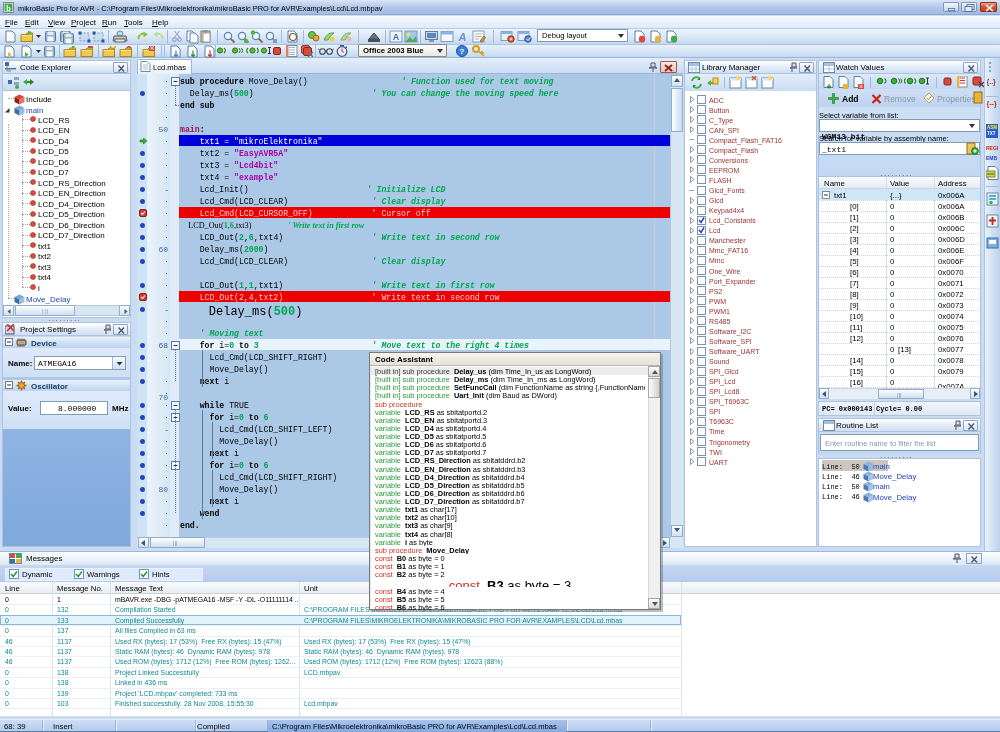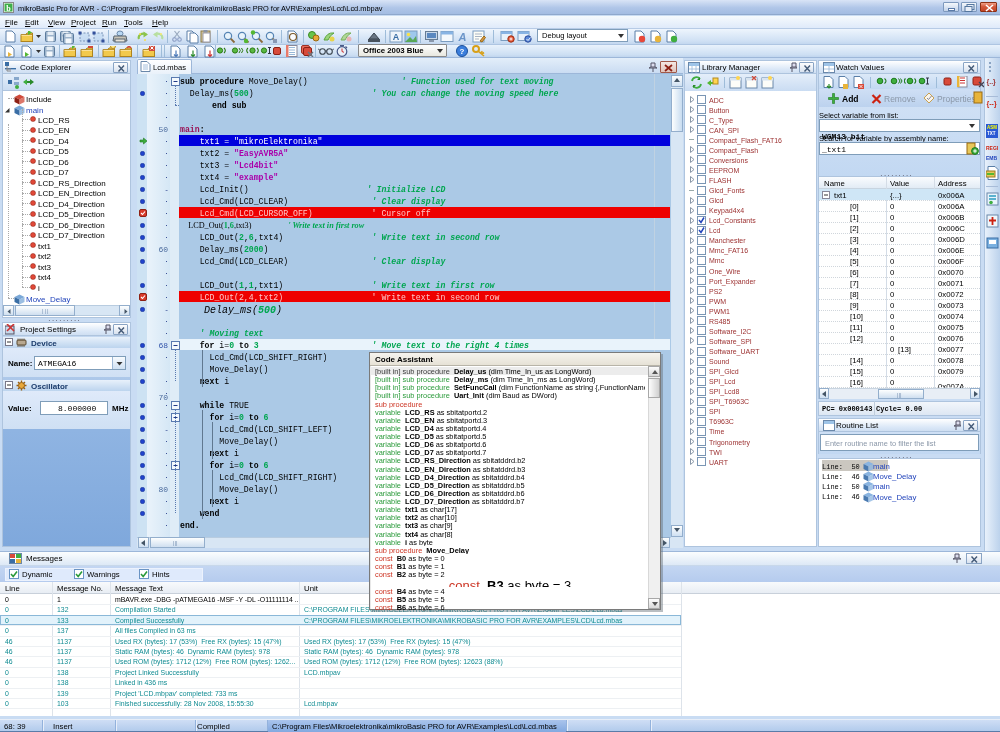--- a/index.html
+++ b/index.html
@@ -558,39 +558,39 @@
       <path d="M1 1 L8 7 M8 1 L1 7" stroke="#8d2014" stroke-width="1.7"></path>
     </svg>
   </div>
 <div style="position:absolute;left:137px;top:74px;width:546px;height:463px;background:#abc9e6;"></div>
 <div style="position:absolute;left:137px;top:74px;width:10px;height:463px;background:#cde2f3;"></div>
 <div style="position:absolute;left:147px;top:74px;width:23px;height:463px;background:linear-gradient(90deg,#eaf3fb,#d5e7f5);"></div>
 <div style="position:absolute;left:170px;top:74px;width:9px;height:463px;background:#dfecf7;"></div>
 <div style="position:absolute;left:654px;top:74px;width:1px;height:463px;background:#c0d2e2;"></div>
 <div style="position:absolute;left:180px;top:76.5px;white-space:pre;font-size:8.2px;font-family:'Liberation Mono',monospace;letter-spacing:0;"><b>sub</b> <b>procedure</b> Move_Delay()                   <span style="color:#00a650;font-weight:bold;font-style:italic">' Function used for text moving</span></div>
 <div style="position:absolute;left:180px;top:88.5px;white-space:pre;font-size:8.2px;font-family:'Liberation Mono',monospace;letter-spacing:0;">  Delay_ms(<b style="color:#00a650">500</b>)                        <span style="color:#00a650;font-weight:bold;font-style:italic">' You can change the moving speed here</span></div>
-<div style="position:absolute;left:180px;top:100.5px;white-space:pre;font-size:8.2px;font-family:'Liberation Mono',monospace;letter-spacing:0;margin-left:32px;"><b>end</b> <b>sub</b></div>
+<div style="position:absolute;left:180px;top:100.5px;white-space:pre;font-size:8.2px;font-family:'Liberation Mono',monospace;letter-spacing:0;"><b>end</b> <b>sub</b></div>
 <div style="position:absolute;left:180px;top:124.5px;white-space:pre;font-size:8.2px;font-family:'Liberation Mono',monospace;letter-spacing:0;"><span style="color:#991155;font-weight:bold">main</span><b>:</b></div>
 <div style="position:absolute;left:179px;top:135px;width:491px;height:11px;background:#0000dd;"></div>
 <div style="position:absolute;left:180px;top:136.5px;white-space:pre;font-size:8.2px;font-family:'Liberation Mono',monospace;letter-spacing:0;"><span style="color:#ffffff">    txt1 = "mikroElektronika"</span></div>
 <div style="position:absolute;left:180px;top:148.5px;white-space:pre;font-size:8.2px;font-family:'Liberation Mono',monospace;letter-spacing:0;">    txt2 = <span style="color:#aa00aa;font-weight:bold">"EasyAVR5A"</span></div>
 <div style="position:absolute;left:180px;top:160.5px;white-space:pre;font-size:8.2px;font-family:'Liberation Mono',monospace;letter-spacing:0;">    txt3 = <span style="color:#aa00aa;font-weight:bold">"Lcd4bit"</span></div>
 <div style="position:absolute;left:180px;top:172.5px;white-space:pre;font-size:8.2px;font-family:'Liberation Mono',monospace;letter-spacing:0;">    txt4 = <span style="color:#aa00aa;font-weight:bold">"example"</span></div>
 <div style="position:absolute;left:180px;top:184.5px;white-space:pre;font-size:8.2px;font-family:'Liberation Mono',monospace;letter-spacing:0;">    Lcd_Init()                        <span style="color:#00a650;font-weight:bold;font-style:italic">' Initialize LCD</span></div>
 <div style="position:absolute;left:180px;top:196.5px;white-space:pre;font-size:8.2px;font-family:'Liberation Mono',monospace;letter-spacing:0;">    Lcd_Cmd(LCD_CLEAR)                 <span style="color:#00a650;font-weight:bold;font-style:italic">' Clear display</span></div>
 <div style="position:absolute;left:179px;top:207px;width:491px;height:11px;background:#ee0000;"></div>
 <div style="position:absolute;left:180px;top:208.5px;white-space:pre;font-size:8.2px;font-family:'Liberation Mono',monospace;letter-spacing:0;"><span style="color:#ffc8c8">    Lcd_Cmd(LCD_CURSOR_OFF)            ' Cursor off</span></div>
 <div style="position:absolute;left:180px;top:220.5px;white-space:pre;font-size:8.2px;font-family:Liberation Serif, serif;letter-spacing:0;">    LCD_Out(<b style="color:#00a650">1</b>,<b style="color:#00a650">6</b>,txt3)                  <span style="color:#00a650;font-weight:bold;font-style:italic">' Write text in first row</span></div>
 <div style="position:absolute;left:180px;top:232.5px;white-space:pre;font-size:8.2px;font-family:'Liberation Mono',monospace;letter-spacing:0;">    LCD_Out(<b style="color:#00a650">2</b>,<b style="color:#00a650">6</b>,txt4)                  <span style="color:#00a650;font-weight:bold;font-style:italic">' Write text in second row</span></div>
 <div style="position:absolute;left:180px;top:244.5px;white-space:pre;font-size:8.2px;font-family:'Liberation Mono',monospace;letter-spacing:0;">    Delay_ms(<b style="color:#00a650">2000</b>)</div>
 <div style="position:absolute;left:180px;top:256.5px;white-space:pre;font-size:8.2px;font-family:'Liberation Mono',monospace;letter-spacing:0;">    Lcd_Cmd(LCD_CLEAR)                 <span style="color:#00a650;font-weight:bold;font-style:italic">' Clear display</span></div>
 <div style="position:absolute;left:180px;top:280.5px;white-space:pre;font-size:8.2px;font-family:'Liberation Mono',monospace;letter-spacing:0;">    LCD_Out(<b style="color:#00a650">1</b>,<b style="color:#00a650">1</b>,txt1)                  <span style="color:#00a650;font-weight:bold;font-style:italic">' Write text in first row</span></div>
 <div style="position:absolute;left:179px;top:291px;width:491px;height:11px;background:#ee0000;"></div>
 <div style="position:absolute;left:180px;top:292.5px;white-space:pre;font-size:8.2px;font-family:'Liberation Mono',monospace;letter-spacing:0;"><span style="color:#ffc8c8">    LCD_Out(2,4,txt2)                  ' Write text in second row</span></div>
-<div style="position:absolute;left:180px;top:304.5px;white-space:pre;font-size:10px;font-family:'Liberation Mono',monospace;letter-spacing:0;font-style:italic;">    Delay_ms(<b style="color:#00a650">500</b>)</div>
+<div style="position:absolute;left:180px;top:304.5px;white-space:pre;font-size:12px;font-family:'Liberation Mono',monospace;letter-spacing:0;">    Delay_ms(<b style="color:#00a650">500</b>)</div>
 <div style="position:absolute;left:180px;top:328.5px;white-space:pre;font-size:8.2px;font-family:'Liberation Mono',monospace;letter-spacing:0;">    <span style="color:#00a650;font-weight:bold;font-style:italic">' Moving text</span></div>
 <div style="position:absolute;left:179px;top:339px;width:491px;height:11px;background:#e9f3fb;"></div>
 <div style="position:absolute;left:180px;top:340.5px;white-space:pre;font-size:8.2px;font-family:'Liberation Mono',monospace;letter-spacing:0;">    <b>for</b> i=<b style="color:#00a650">0</b> <b>to</b> <b style="color:#00a650">3</b>                       <span style="color:#00a650;font-weight:bold;font-style:italic">' Move text to the right 4 times</span></div>
 <div style="position:absolute;left:180px;top:352.5px;white-space:pre;font-size:8.2px;font-family:'Liberation Mono',monospace;letter-spacing:0;">      Lcd_Cmd(LCD_SHIFT_RIGHT)</div>
 <div style="position:absolute;left:180px;top:364.5px;white-space:pre;font-size:8.2px;font-family:'Liberation Mono',monospace;letter-spacing:0;">      Move_Delay()</div>
 <div style="position:absolute;left:180px;top:376.5px;white-space:pre;font-size:8.2px;font-family:'Liberation Mono',monospace;letter-spacing:0;">    <b>next</b> i</div>
 <div style="position:absolute;left:180px;top:400.5px;white-space:pre;font-size:8.2px;font-family:'Liberation Mono',monospace;letter-spacing:0;">    <b>while</b> TRUE</div>
 <div style="position:absolute;left:180px;top:412.5px;white-space:pre;font-size:8.2px;font-family:'Liberation Mono',monospace;letter-spacing:0;">      <b>for</b> i=<b style="color:#00a650">0</b> <b>to</b> <b style="color:#00a650">6</b></div>
 <div style="position:absolute;left:180px;top:424.5px;white-space:pre;font-size:8.2px;font-family:'Liberation Mono',monospace;letter-spacing:0;">        Lcd_Cmd(LCD_SHIFT_LEFT)</div>
 <div style="position:absolute;left:180px;top:436.5px;white-space:pre;font-size:8.2px;font-family:'Liberation Mono',monospace;letter-spacing:0;">        Move_Delay()</div>

